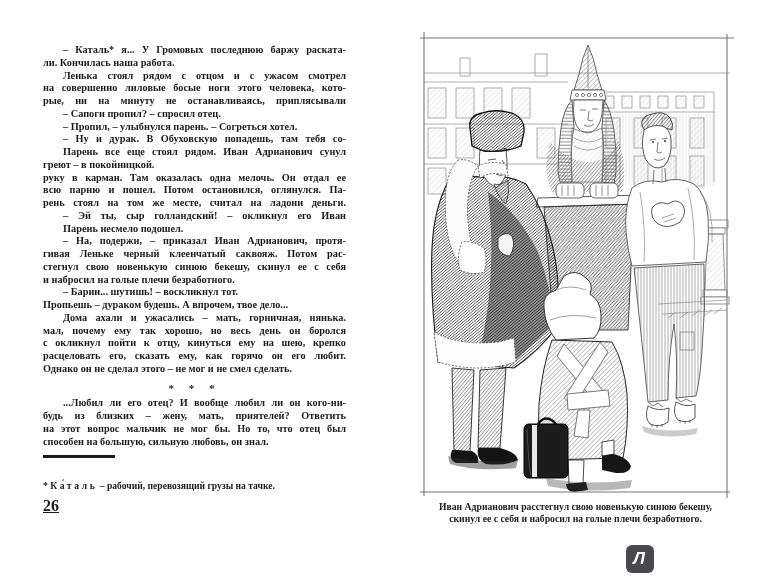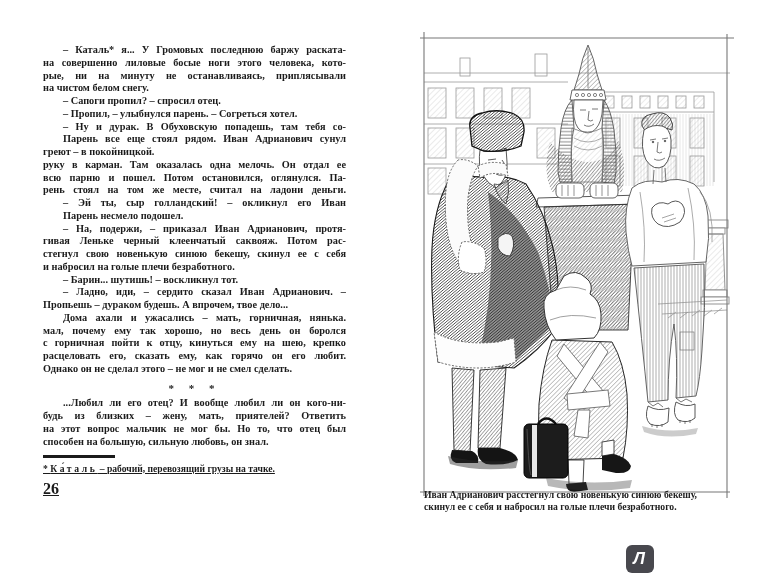--- a/index.html
+++ b/index.html
@@ -12,70 +12,70 @@
   .text-col{
     position:absolute;left:43px;top:44px;width:303px;
     color:#1b1b1b;font-weight:bold;font-size:10.3px;line-height:12.75px;
   }
   .tl{min-height:12.75px;}
   .tl.j{text-align:justify;text-align-last:justify;}
   .tl.in{text-indent:20px;}
   .tl.c{text-align:center;text-align-last:center;letter-spacing:6px;
         margin:6px 0 3px;font-size:11px;}
   .fn-rule{width:72px;height:2.5px;background:#1b1b1b;margin-top:7px;}
-  .footnote{margin-top:5px;font-size:9.6px;color:#1b1b1b;text-decoration:underline;}
+  .footnote{margin-top:22px;font-size:9.6px;color:#1b1b1b;}
   .fn-term{letter-spacing:2.6px;}
   .page-num{margin-top:7px;font-size:16px;text-decoration:underline;}
   
   .illu-wrap{position:absolute;left:418px;top:32px;width:316px;height:466px;}
   .caption{
-    position:absolute;left:424px;top:489px;width:303px;
-    text-align:left;font-weight:bold;font-size:9.7px;line-height:12.4px;
+    position:absolute;left:424px;top:501px;width:303px;
+    text-align:center;font-weight:bold;font-size:9.7px;line-height:12.4px;
     color:#212121;
   }
   
   .watermark{
     position:absolute;left:626px;top:545px;width:28px;height:28px;
     border-radius:6px;background:#48484e;color:#ffffff;
     display:flex;align-items:center;justify-content:center;
     font-family:"Liberation Sans","DejaVu Sans",sans-serif;
     font-style:italic;font-weight:bold;font-size:17px;
     padding-right:2px;box-sizing:border-box;
   }
   svg .ln{stroke:#9a9a9a;stroke-width:.8;fill:none;}
 </style>
 </head>
 <body>
 
 <div class="text-col">
   <div id="text-lines">
       <div class="tl j in">– Каталь* я... У Громовых последнюю баржу раската-</div>
+      <div class="tl">ли. Кончилась наша работа.</div>
+      <div class="tl j in">Ленька стоял рядом с отцом и с ужасом смотрел</div>
       <div class="tl j">на совершенно лиловые босые ноги этого человека, кото-</div>
       <div class="tl j">рые, ни на минуту не останавливаясь, приплясывали</div>
-      <div class="tl">на чистом белом снегу.</div>
       <div class="tl in">– Сапоги пропил? – спросил отец.</div>
       <div class="tl in">– Пропил, – улыбнулся парень. – Согреться хотел.</div>
       <div class="tl j in">– Ну и дурак. В Обуховскую попадешь, там тебя со-</div>
       <div class="tl j in">Парень все еще стоял рядом. Иван Адрианович сунул</div>
       <div class="tl">греют – в покойницкой.</div>
       <div class="tl j">руку в карман. Там оказалась одна мелочь. Он отдал ее</div>
       <div class="tl j">всю парню и пошел. Потом остановился, оглянулся. Па-</div>
       <div class="tl j">рень стоял на том же месте, считал на ладони деньги.</div>
       <div class="tl j in">– Эй ты, сыр голландский! – окликнул его Иван</div>
       <div class="tl in">Парень несмело подошел.</div>
       <div class="tl j in">– На, подержи, – приказал Иван Адрианович, протя-</div>
       <div class="tl j">гивая Леньке черный клеенчатый саквояж. Потом рас-</div>
       <div class="tl j">стегнул свою новенькую синюю бекешу, скинул ее с себя</div>
       <div class="tl">и набросил на голые плечи безработного.</div>
       <div class="tl in">– Барин... шутишь! – воскликнул тот.</div>
-      <div class="tl j in">– Ладно, иди, – сердито сказал Иван Адрианович. –</div>
       <div class="tl">Пропьешь – дураком будешь. А впрочем, твое дело...</div>
       <div class="tl j in">Дома ахали и ужасались – мать, горничная, нянька.</div>
       <div class="tl j">мал, почему ему так хорошо, но весь день он боролся</div>
-      <div class="tl j">с горничная пойти к отцу, кинуться ему на шею, крепко</div>
+      <div class="tl j">с окликнул пойти к отцу, кинуться ему на шею, крепко</div>
       <div class="tl j">расцеловать его, сказать ему, как горячо он его любит.</div>
       <div class="tl">Однако он не сделал этого – не мог и не смел сделать.</div>
       <div class="tl c">* * *</div>
       <div class="tl j in">...Любил ли его отец? И вообще любил ли он кого-ни-</div>
       <div class="tl j">будь из близких – жену, мать, приятелей? Ответить</div>
       <div class="tl j">на этот вопрос мальчик не мог бы. Но то, что отец был</div>
       <div class="tl">способен на большую, сильную любовь, он знал.</div>
     </div>
   <div class="fn-rule"></div>
   <div class="footnote"><span>* </span><span class="fn-term">Ка́таль</span><span> – рабочий, перевозящий грузы на тачке.</span></div>

